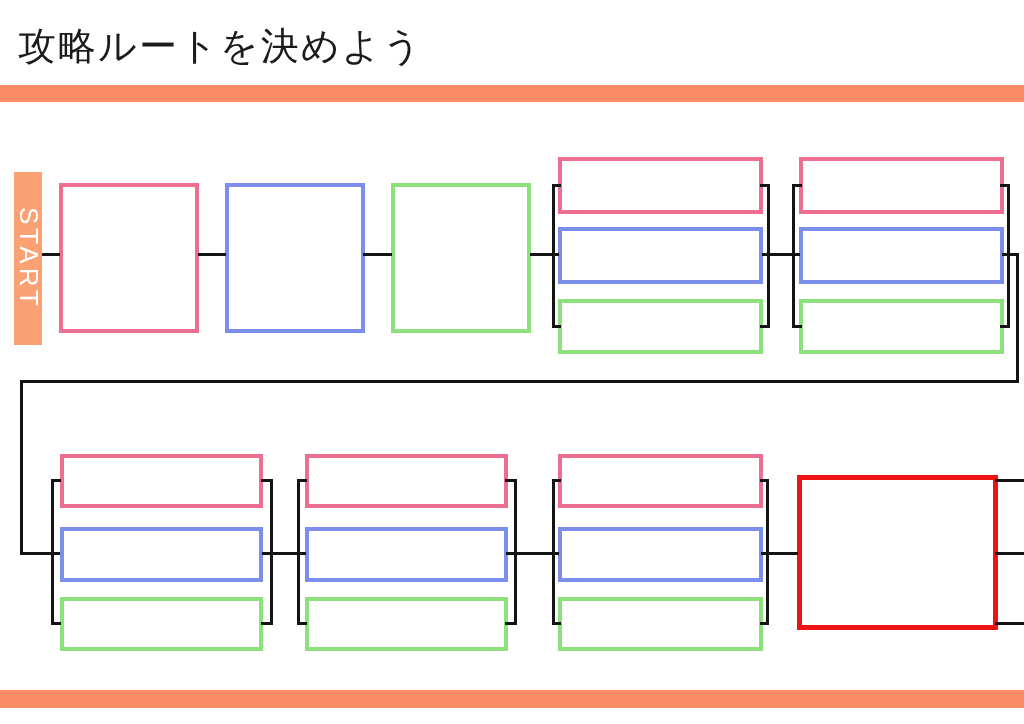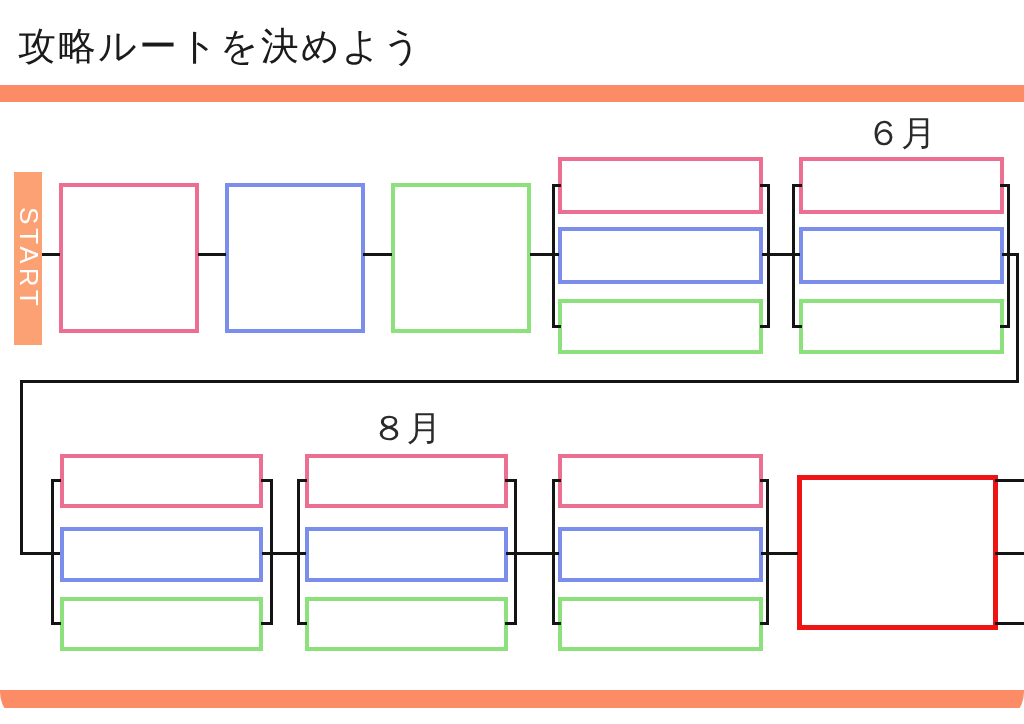--- a/index.html
+++ b/index.html
@@ -1,18 +1,18 @@
 <!DOCTYPE html>
 <html style="--bar: #FB8C66; --startbg: #FBA173; --pink: #EC6E90; --blue: #7B8EEC; --green: #8DE17C; --red: #EE1414; --redtext: #E81D1D; --line: #141414;"><head>
 <meta charset="utf-8">
 <style>
   html,body { margin:0; padding:0; background:#ffffff; }
   .canvas {
     position:relative; width:1024px; height:724px; background:#fff;
-    font-family:"Liberation Sans","DejaVu Sans",sans-serif; overflow:hidden;border-radius:32px;
+    font-family:"Liberation Sans","DejaVu Sans",sans-serif; overflow:hidden;
   }
   .title {
     position:absolute; left:18px; top:21px; font-size:38px; color:#1b1b1b;
     letter-spacing:2px; white-space:nowrap;
   }
   .bar { position:absolute; left:0; width:1024px; background:var(--bar); }
   .bar.top { top:85px; height:17px; }
   .bar.bottom { top:690px; height:18px; }
 
   .start {
@@ -76,22 +76,20 @@
 <div class="canvas">
 
   <div class="title">攻略ルートを決めよう</div>
   <div class="bar top"></div>
   <div class="bar bottom"></div>
 
   <div class="start">
     <span>START</span>
   </div>
 
-  <div class="heading h-june">６月</div>
-  <div class="heading h-aug">８月</div>
 
   <div class="box pink  b-apr-1"></div>
   <div class="box blue  b-apr-2"></div>
   <div class="box green b-apr-3"></div>
 
   <div class="box pink  g-may r1-a"></div>
   <div class="box blue  g-may r1-b"></div>
   <div class="box green g-may r1-c"></div>
 
   <div class="box pink  g-june r1-a"></div>

